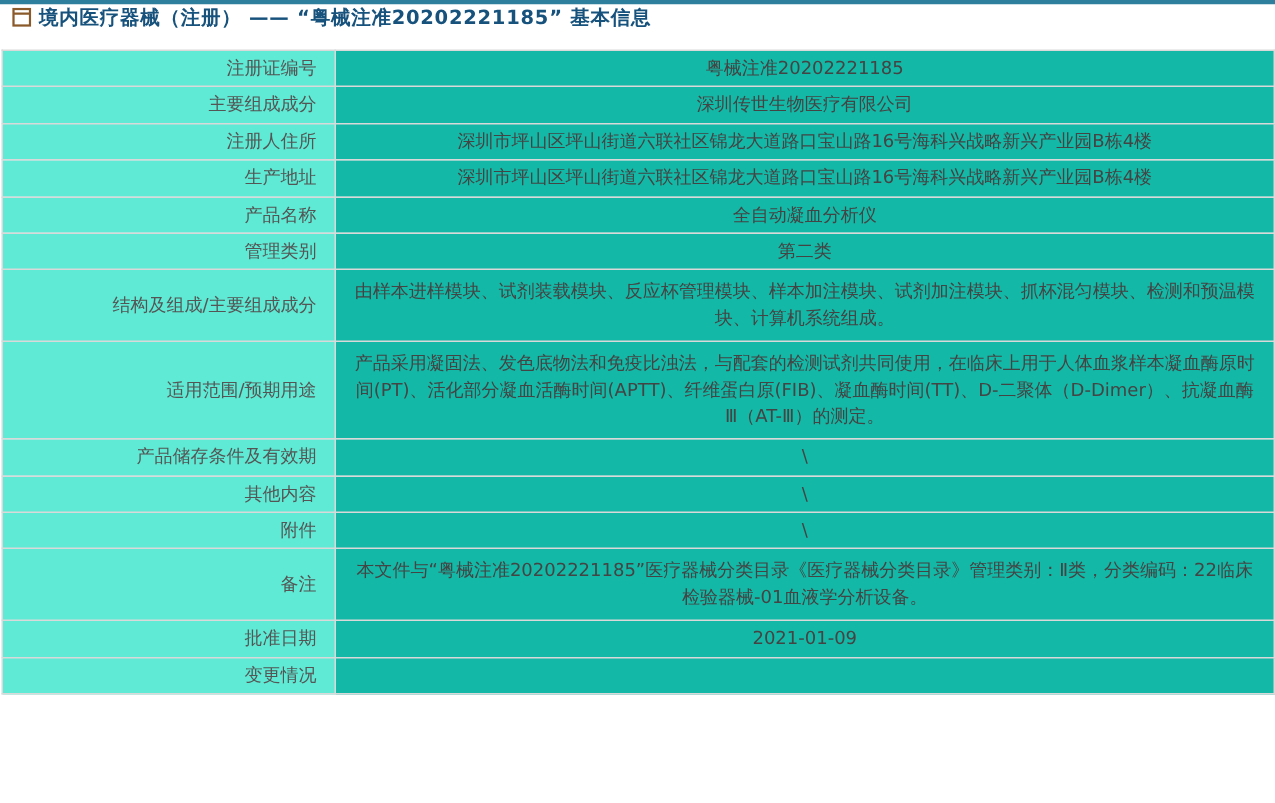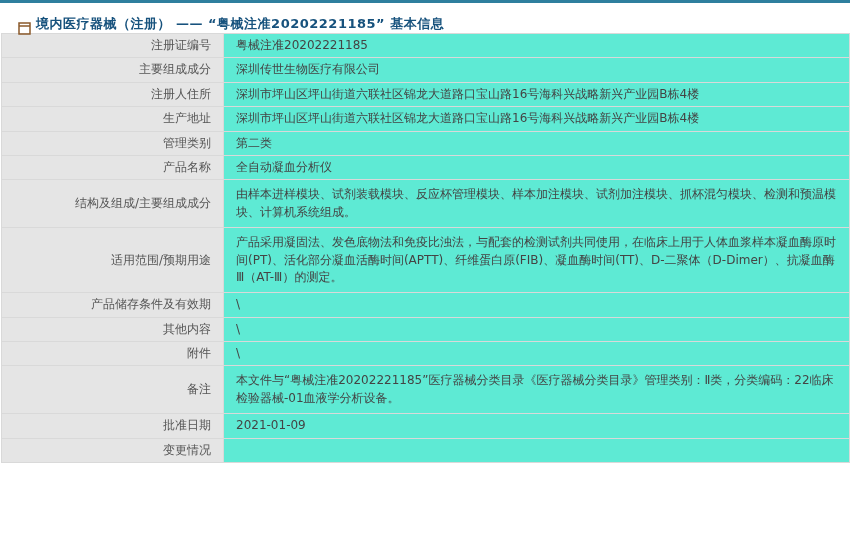--- a/index.html
+++ b/index.html
@@ -9,23 +9,23 @@
     background: #ffffff;
     font-family: "DejaVu Sans", "Liberation Sans", sans-serif;
   }
   .top-accent {
     height: 3px;
     width: 100%;
     background: #2e7f9e;
   }
   .title-bar {
     display: flex;
-    align-items: flex-end;
+    align-items: flex-start;
     height: 30px;
-    padding: 0 18px;
+    padding: 0 8px;
     background: #ffffff;
   }
   .title-bar .doc-icon {
     width: 13px; height: 13px;
     margin-right: 5px;
     flex: 0 0 auto;
     display: inline-block;
   }
   .title-text {
     font-size: 13px;
@@ -45,27 +45,27 @@
     font-size: 12px;
     line-height: 1.45;
     padding: 3px 12px;
     vertical-align: middle;
     word-break: break-all;
   }
   td.cell-label {
     width: 222px;
     text-align: right;
     color: #555555;
-    background: #e5e5e5;
+    background: #5eead4;
     white-space: nowrap;
   }
   td.cell-value {
-    text-align: left;
+    text-align: center;
     color: #444444;
-    background: #5eead4;
+    background: #14b8a6;
   }
   tr.tall td { padding-top: 6px; padding-bottom: 6px; }
 </style>
 </head>
 <body>
 
 <div class="top-accent"></div>
 
 <div class="title-bar">
   <span class="doc-icon">
@@ -89,26 +89,26 @@
     </tr>
     <tr>
       <td class="cell-label">注册人住所</td>
       <td class="cell-value">深圳市坪山区坪山街道六联社区锦龙大道路口宝山路16号海科兴战略新兴产业园B栋4楼</td>
     </tr>
     <tr>
       <td class="cell-label">生产地址</td>
       <td class="cell-value">深圳市坪山区坪山街道六联社区锦龙大道路口宝山路16号海科兴战略新兴产业园B栋4楼</td>
     </tr>
     <tr>
+      <td class="cell-label">产品名称</td>
+      <td class="cell-value">全自动凝血分析仪</td>
+    </tr>
+    <tr>
       <td class="cell-label">管理类别</td>
       <td class="cell-value">第二类</td>
-    </tr>
-    <tr>
-      <td class="cell-label">产品名称</td>
-      <td class="cell-value">全自动凝血分析仪</td>
     </tr>
     <tr class="tall">
       <td class="cell-label">结构及组成/主要组成成分</td>
       <td class="cell-value">由样本进样模块、试剂装载模块、反应杯管理模块、样本加注模块、试剂加注模块、抓杯混匀模块、检测和预温模块、计算机系统组成。</td>
     </tr>
     <tr class="tall">
       <td class="cell-label">适用范围/预期用途</td>
       <td class="cell-value">产品采用凝固法、发色底物法和免疫比浊法，与配套的检测试剂共同使用，在临床上用于人体血浆样本凝血酶原时间(PT)、活化部分凝血活酶时间(APTT)、纤维蛋白原(FIB)、凝血酶时间(TT)、D-二聚体（D-Dimer）、抗凝血酶Ⅲ（AT-Ⅲ）的测定。</td>
     </tr>
     <tr>

